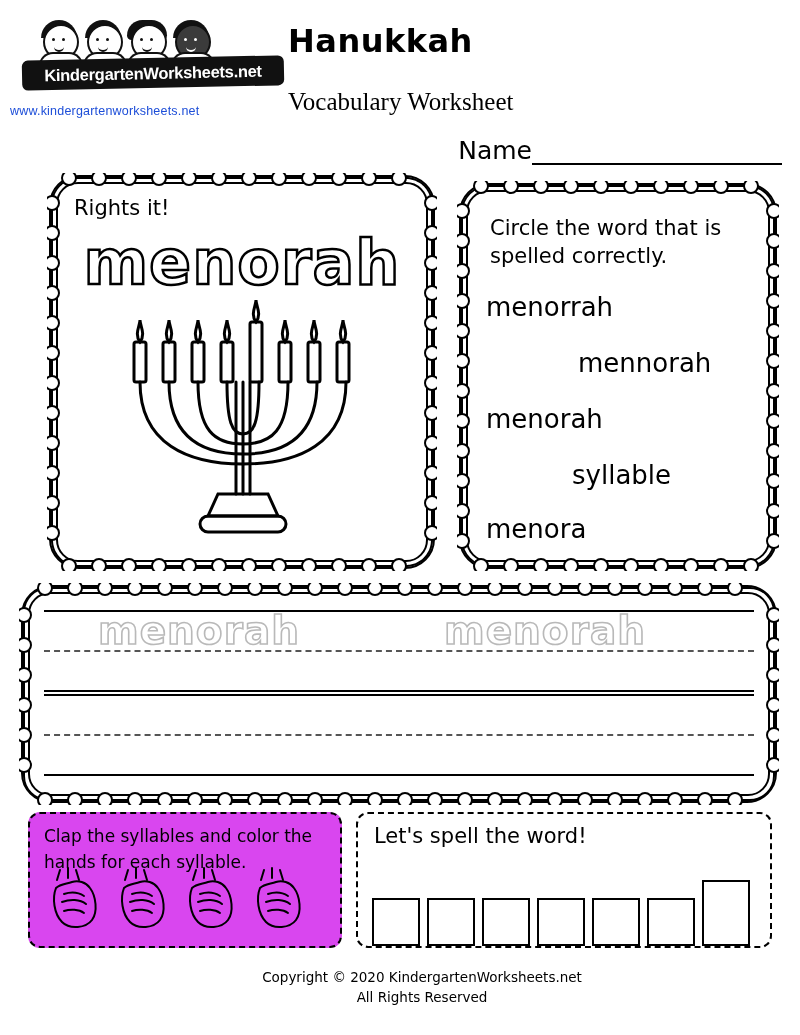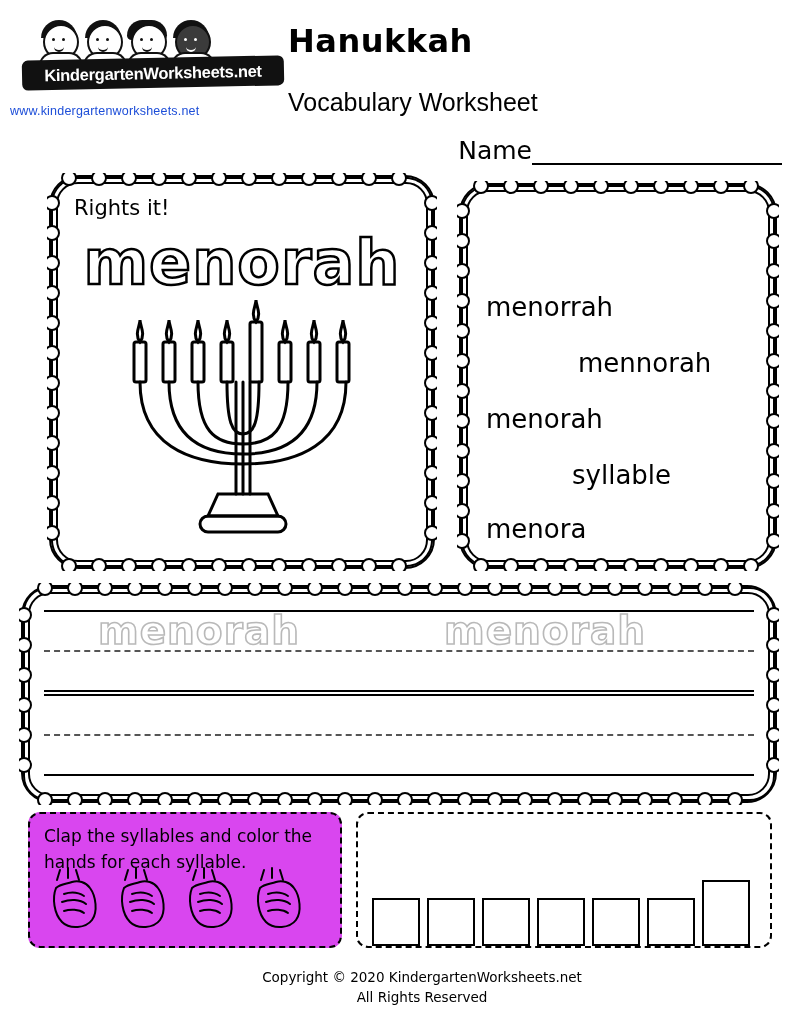--- a/index.html
+++ b/index.html
@@ -50,21 +50,21 @@
   }
 
   .title-main{
     position:absolute;left:288px;top:22px;
     font-size:32px;font-weight:bold;letter-spacing:0.5px;
     font-family:"DejaVu Sans", sans-serif;
   }
   .title-sub{
     position:absolute;left:288px;top:88px;
     font-size:25px;
-    font-family:Liberation Sans, sans-serif;
+    font-family:Liberation Serif, serif;
   }
   .name-row{
     position:absolute;right:18px;top:136px;
     font-size:25px;font-family:"DejaVu Sans", sans-serif;
     white-space:nowrap;
   }
   .name-line{display:inline-block;border-bottom:2.5px solid #000;width:250px;height:26px;vertical-align:bottom;}
 
   
   .scallop{
@@ -367,20 +367,21 @@
             <circle cx="317" cy="210" r="7"></circle>
             <circle cx="317" cy="240" r="7"></circle>
           <circle cx="317" cy="270" r="7"></circle>
             <circle cx="317" cy="300" r="7"></circle>
             <circle cx="317" cy="330" r="7"></circle>
             <circle cx="317" cy="360" r="7"></circle>
         </g>
       </svg>
     </div>
 
+    <div class="circle-instr">Circle the word that is spelled correctly.</div>
     <div class="word-opt w1">mennorah</div>
     <div class="word-opt w0">menorrah</div>
     <div class="word-opt w2">menorah</div>
     <div class="word-opt w3">syllable</div>
     <div class="word-opt w4">menora</div>
   </div>
 
   <div class="scallop write-panel">
     <div class="bumps">
       <svg width="760" height="222" viewBox="0 0 760 222">
@@ -488,20 +489,21 @@
         <g transform="translate(208,0)">
           <path d="M8 4 L5 14 M16 2 L16 12 M24 4 L27 14"></path>
           <path d="M4 22 C0 32 2 48 10 56 C18 64 34 62 40 54 C46 46 44 30 38 22 C34 16 26 14 20 16 C14 18 8 18 4 22Z"></path>
           <path d="M12 28 C18 26 26 26 32 30 M10 36 C18 33 28 33 34 38 M12 45 C18 43 27 43 32 47"></path>
         </g>
       </g>
     </svg>
   </div>
 
   <div class="spell-panel">
+    <div class="spell-title">Let's spell the word!</div>
     <div class="boxes">
       <div class="bx"></div>
       <div class="bx"></div>
       <div class="bx"></div>
       <div class="bx"></div>
       <div class="bx"></div>
       <div class="bx"></div>
       <div class="bx tall"></div>
     </div>
   </div>

